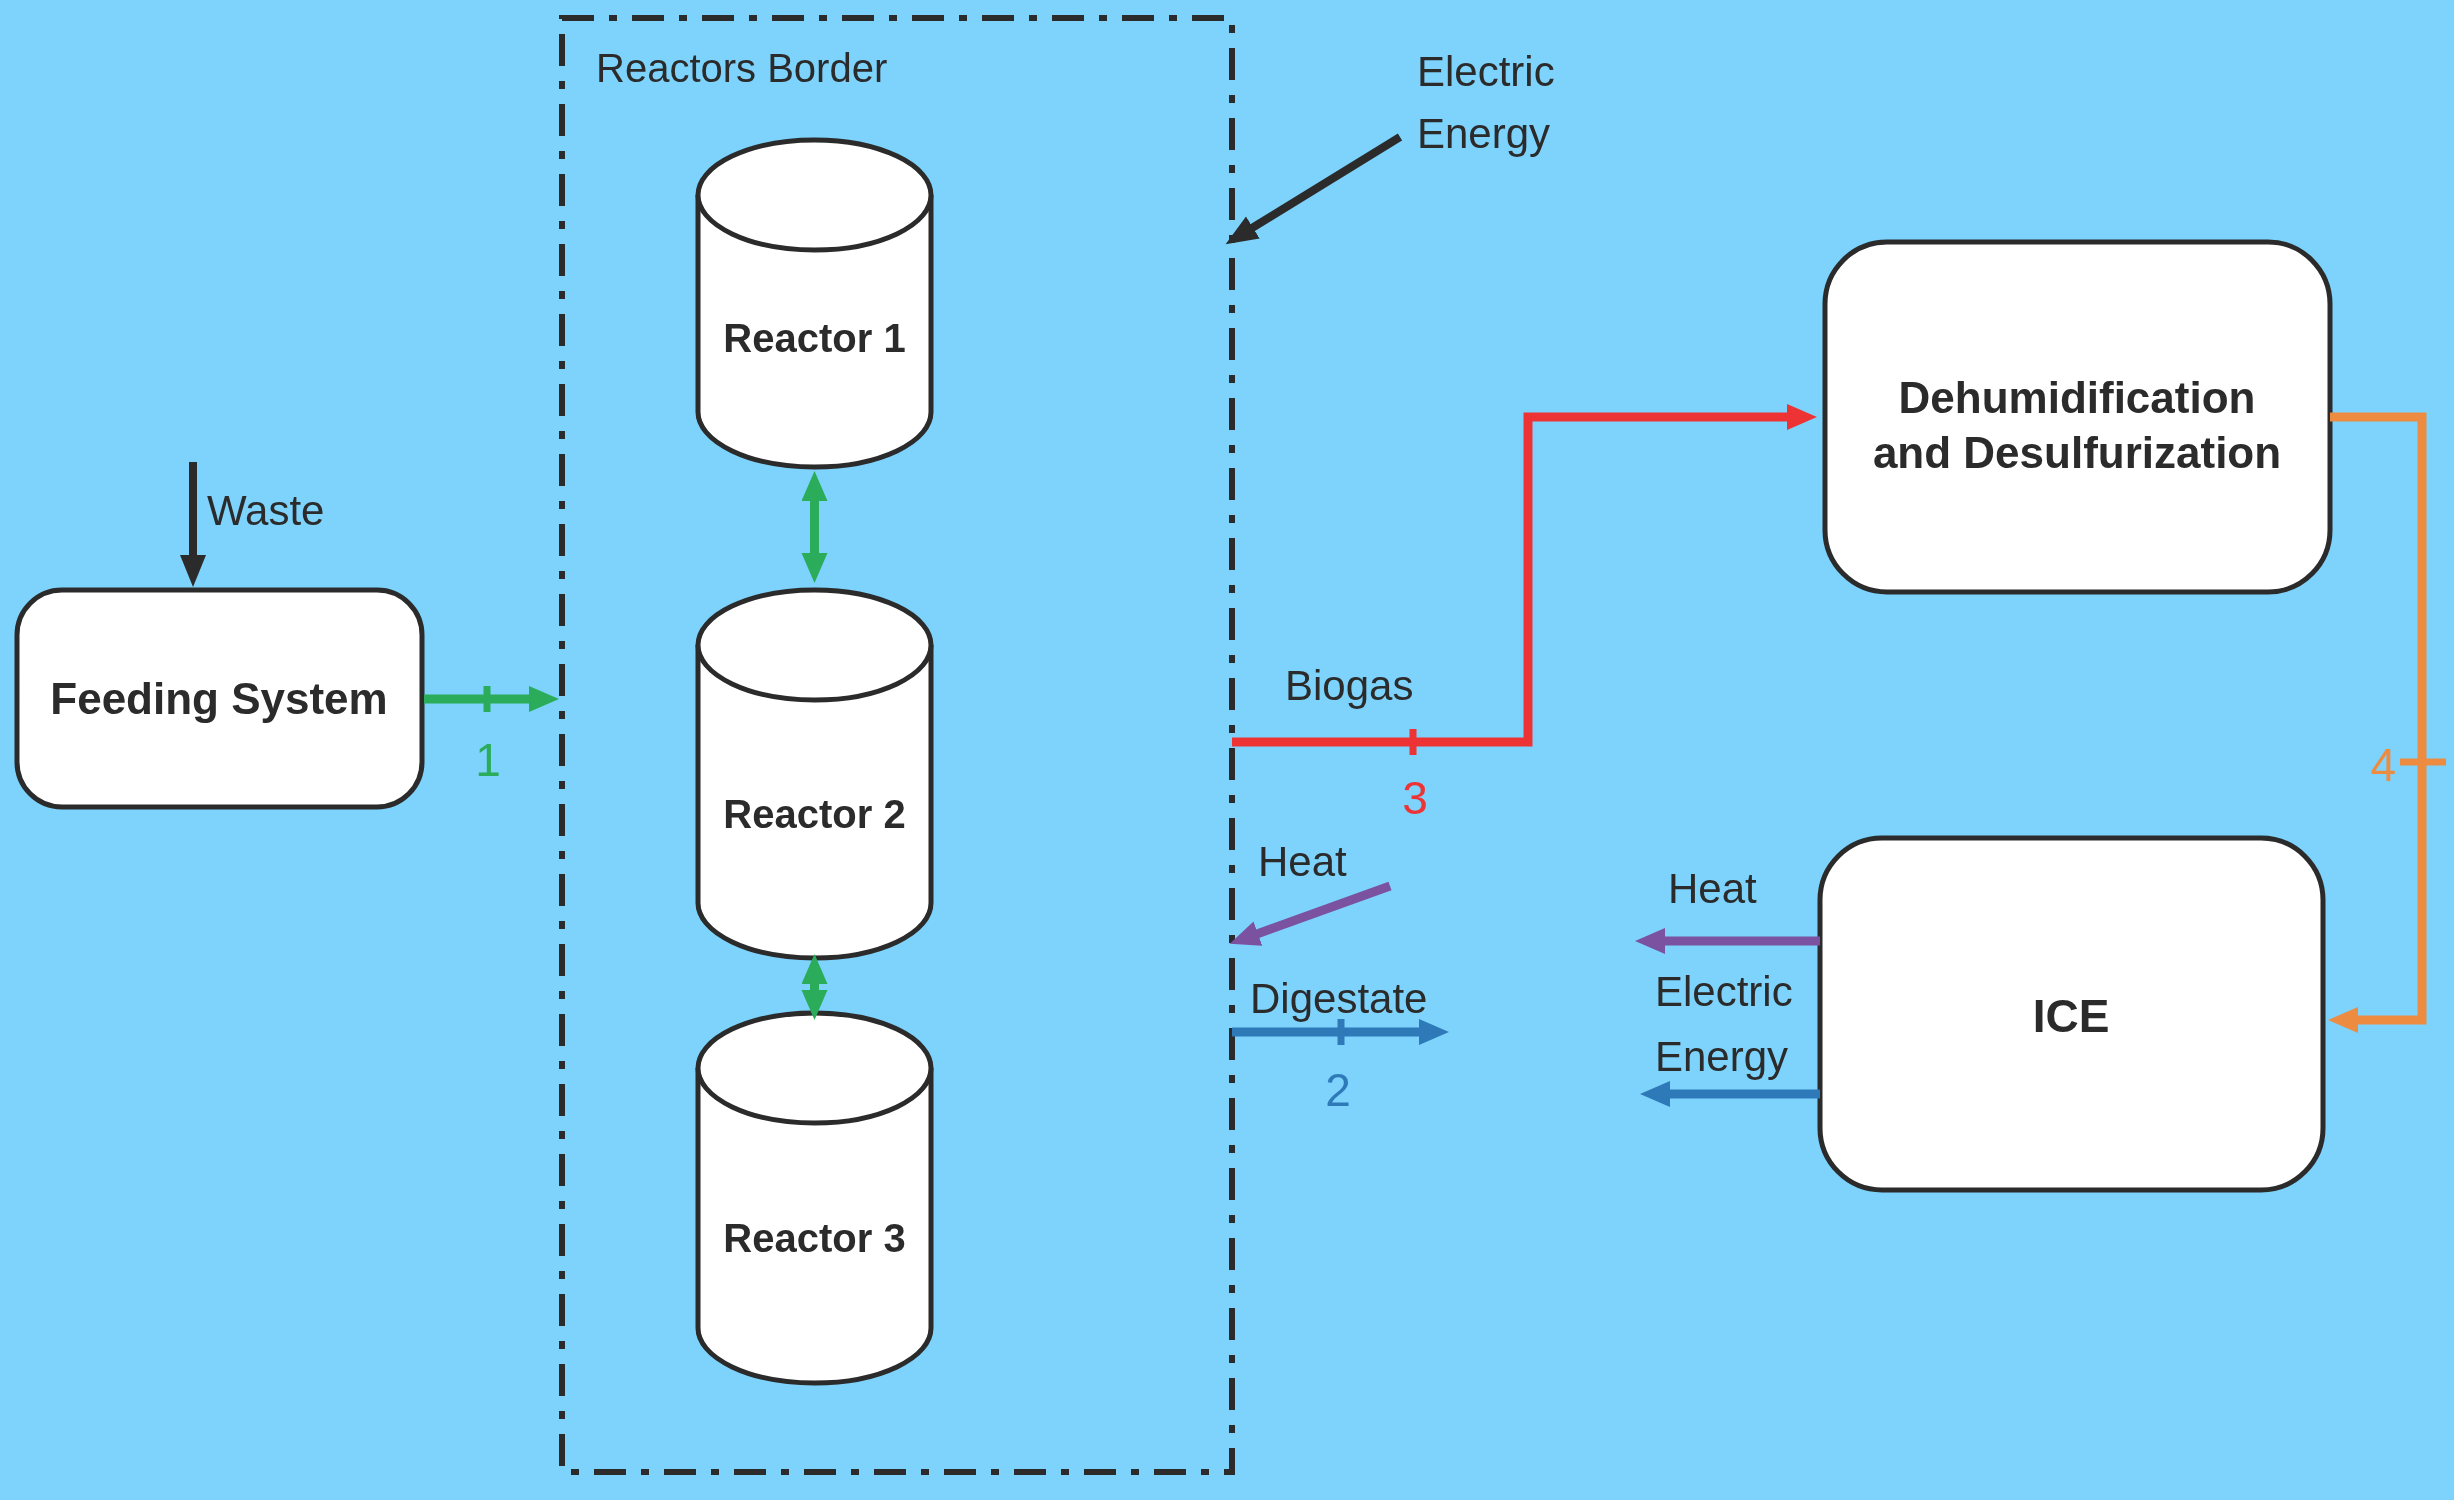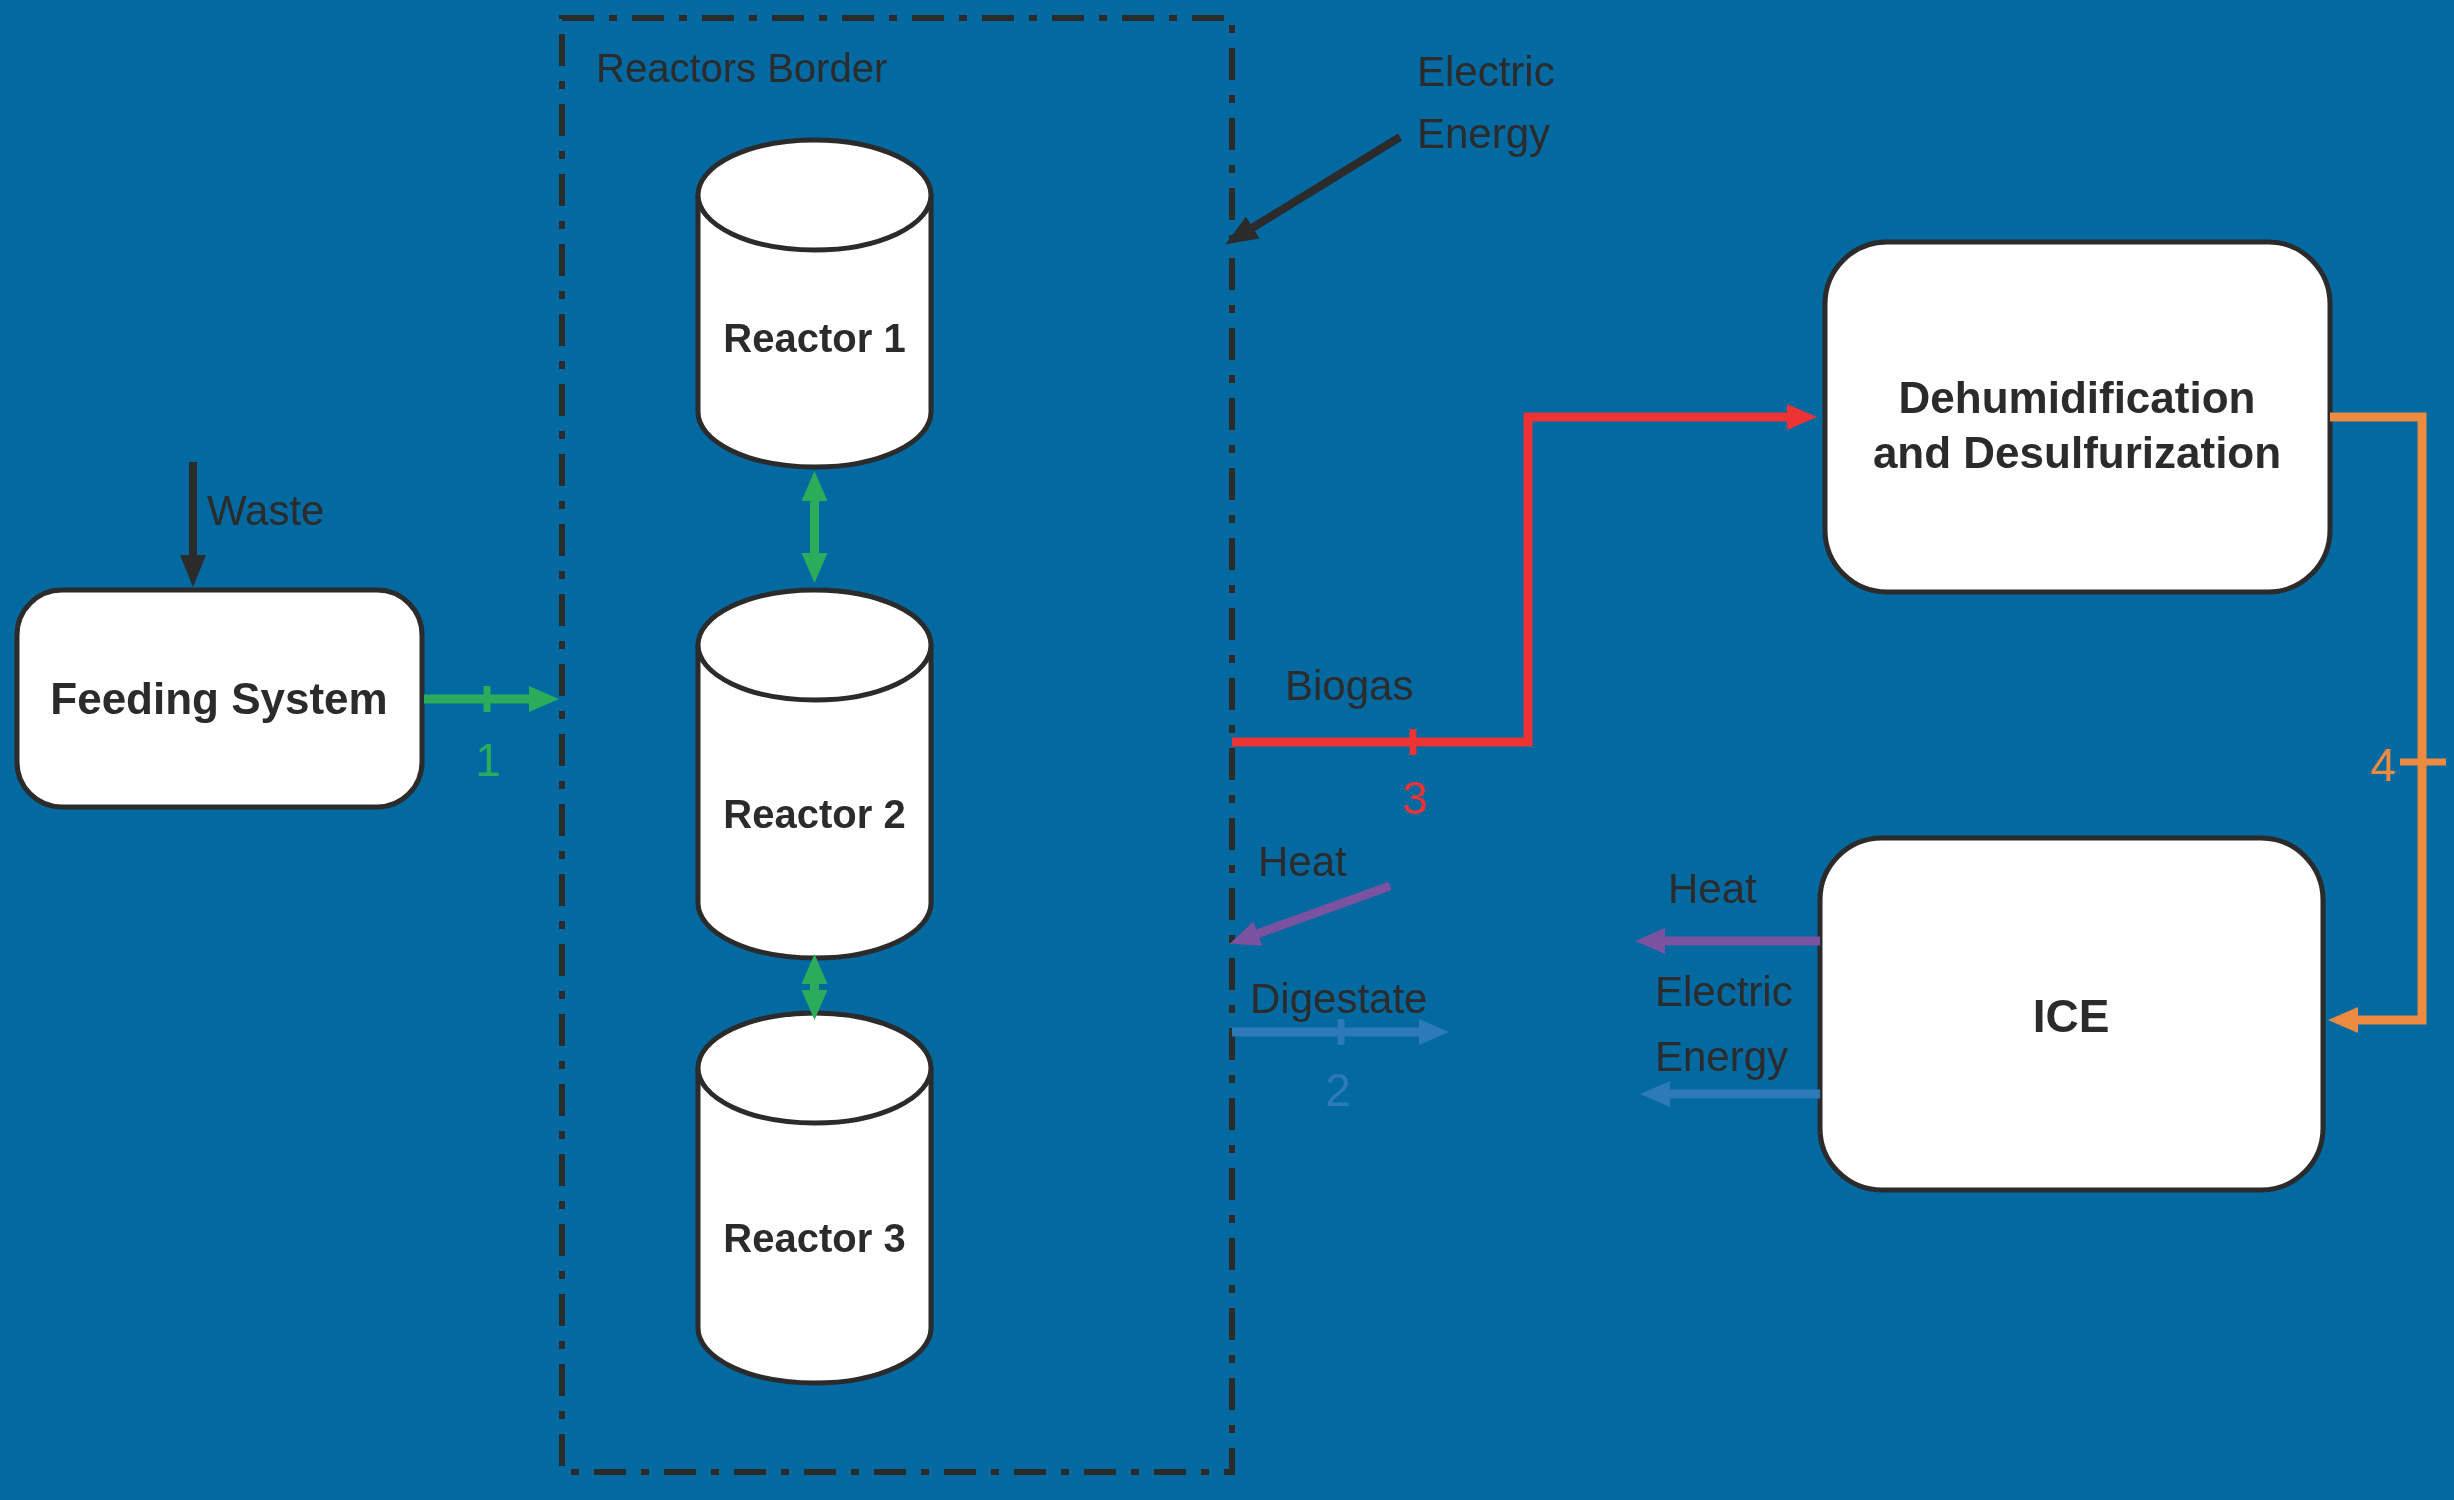--- a/index.html
+++ b/index.html
@@ -1,16 +1,16 @@
 <!DOCTYPE html>
 <html><head>
 <meta charset="utf-8">
 <style>
   html,body{margin:0;padding:0;background:#ffffff;}
-  .stage{position:relative;width:2454px;height:1500px;background:#0369a1;overflow:hidden;}
+  .stage{position:relative;width:2454px;height:1500px;background:#7dd3fc;overflow:hidden;}
   svg{display:block;}
   text{font-family:"Liberation Sans","DejaVu Sans",sans-serif;fill:#2b2b2b;}
   .flow-label{font-size:42px;font-weight:400;}
   .node-label{font-size:44px;font-weight:700;}
   .reactor-label{font-size:40px;font-weight:700;}
   .ice-label{font-size:46px;font-weight:700;}
   .border-label{font-size:40px;font-weight:400;}
   .flow-num{font-size:46px;font-weight:400;}
   .num-green{fill:#2bac5b;}
   .num-red{fill:#ee3335;}

